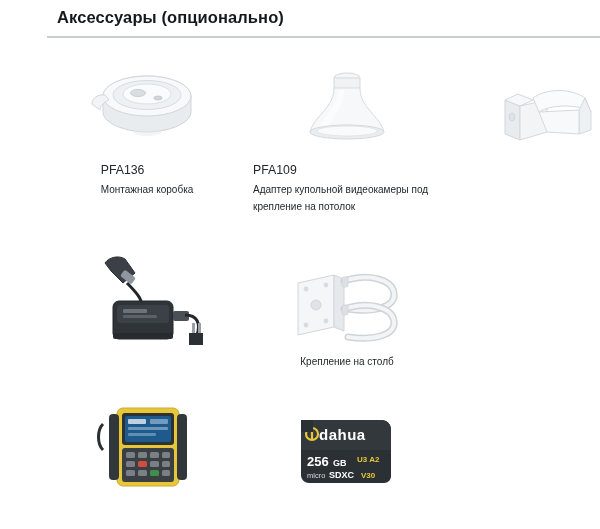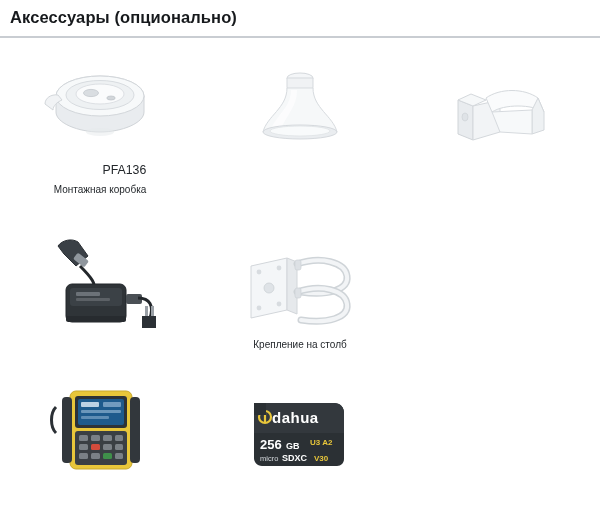--- a/index.html
+++ b/index.html
@@ -12,20 +12,21 @@
     background: #ffffff;
     font-family: "Liberation Sans", sans-serif;
     color: #1a1a1a;
     overflow: hidden;
   }
   .page {
     position: relative;
     width: 600px;
     height: 529px;
     box-sizing: border-box;
+    padding-left: 47px;
   }
   .title-bar {
     padding: 8px 10px 9px 10px;
     border-bottom: 2px solid #c9cdd2;
   }
   .title-text {
     font-size: 16.5px;
     font-weight: bold;
     color: #16191c;
     letter-spacing: 0.1px;
@@ -48,21 +49,21 @@
     display: flex;
     align-items: flex-end;
     justify-content: center;
     width: 100%;
   }
   .row1 .art { height: 100px; padding-top: 8px; }
   .row2 .art { height: 108px; padding-top: 4px; }
   .row3 .art { height: 92px; padding-top: 6px; }
 
   .labels {
-    text-align: right;
+    text-align: left;
     padding: 0 6px;
   }
   .model {
     font-size: 12.3px;
     color: #23272b;
     margin-top: 10px;
     margin-bottom: 2px;
     line-height: 17px;
   }
   .desc {
@@ -112,20 +113,24 @@
       <div class="cell">
         <div class="art">
           <svg width="110" height="92" viewBox="0 0 110 92">
             <ellipse cx="55" cy="18" rx="13" ry="5" fill="#f4f6f8" stroke="#d5d9dd" stroke-width="1"></ellipse>
             <path d="M42 18 L42 27 C42 31 48 33 55 33 C62 33 68 31 68 27 L68 18 Z" fill="#f0f2f4" stroke="#d5d9dd" stroke-width="1"></path>
             <path d="M42 28 C42 48 22 56 18 72 L92 72 C88 56 68 48 68 28 Z" fill="#f6f8f9" stroke="#d7dbdf" stroke-width="1"></path>
             <path d="M46 30 C46 48 30 56 26 70 L36 70 C40 56 52 48 52 30 Z" fill="#fdfdfe" opacity="0.85"></path>
             <ellipse cx="55" cy="72" rx="37" ry="7" fill="#eaedf0" stroke="#d5d9dd" stroke-width="1"></ellipse>
             <ellipse cx="55" cy="71" rx="30" ry="5" fill="#f8fafb" stroke="#dfe3e6" stroke-width="0.8"></ellipse>
           </svg>
+        </div>
+        <div class="labels">
+          <div class="model">PFA109</div>
+          <div class="desc">Адаптер купольной видеокамеры под крепление на потолок</div>
         </div>
       </div>
 
       <div class="cell">
         <div class="art">
           <svg width="120" height="92" viewBox="0 0 120 92">
             <path d="M18 40 L18 74 L33 80 L33 46 Z" fill="#e9ecef" stroke="#d0d4d8" stroke-width="1"></path>
             <path d="M18 40 L31 34 L46 40 L33 46 Z" fill="#f6f8f9" stroke="#d4d8dc" stroke-width="1"></path>
             <path d="M33 46 L33 80 L60 72 L60 40 Z" fill="#f2f4f6" stroke="#d4d8dc" stroke-width="1"></path>
             <path d="M46 38 C60 28 84 28 98 38 L104 52 C92 44 64 44 52 52 Z" fill="#fafbfc" stroke="#d5d9dd" stroke-width="1"></path>

